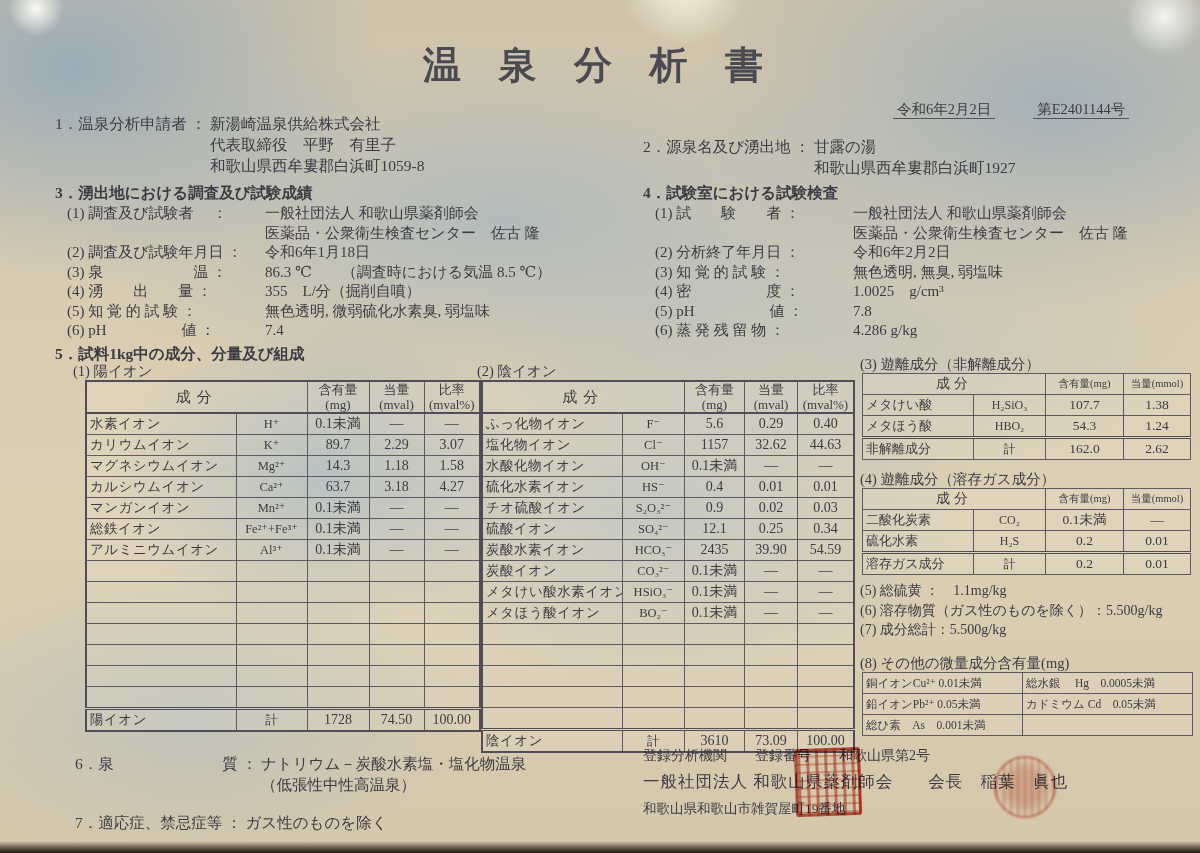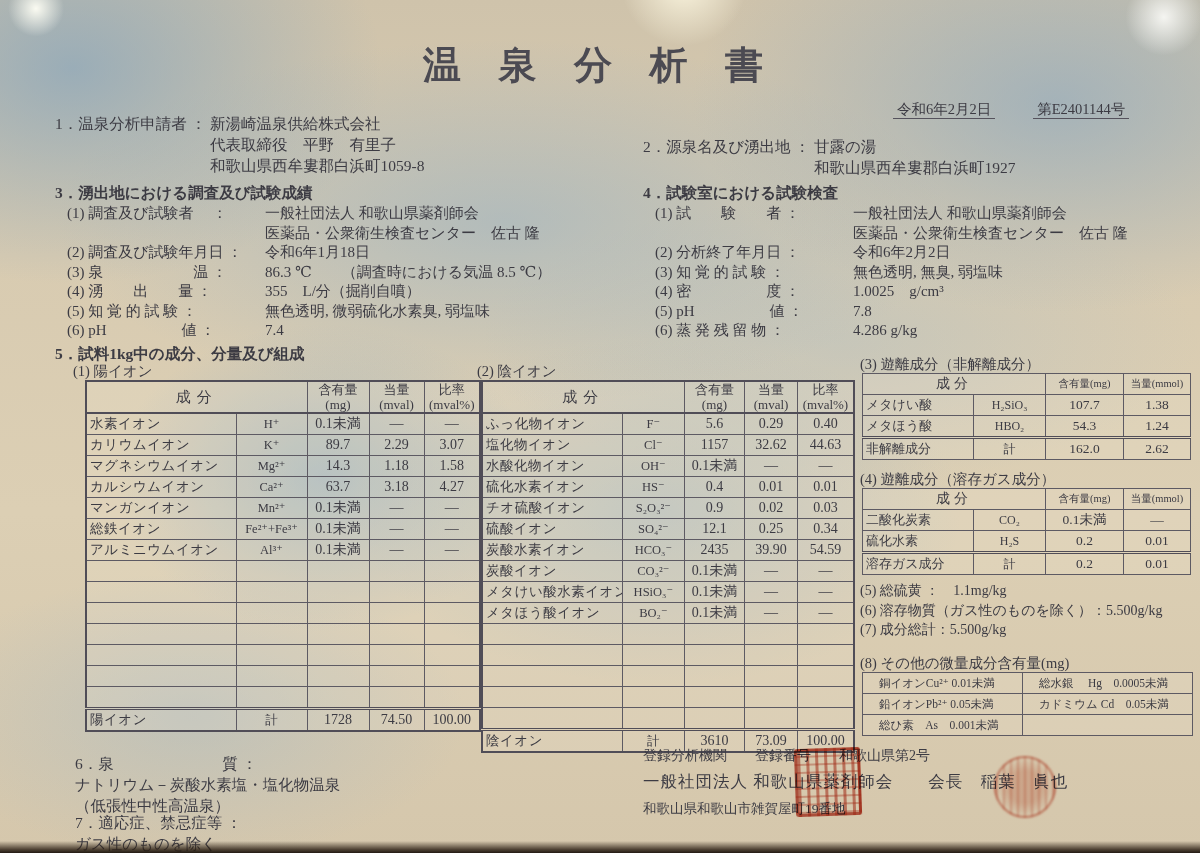--- a/index.html
+++ b/index.html
@@ -63,24 +63,24 @@
   .minitable{width:100%;font-size:13px;border:1.8px solid #504d57;}
   .minitable th,.minitable td{border:1px solid #5d5a63;padding:0 3px;height:20px;white-space:nowrap;overflow:hidden;}
   .minitable thead th{font-weight:500;}
   .minitable thead .grp{font-size:14px;letter-spacing:4px;}
   .minitable thead .unit{font-size:10.5px;margin-top:21px;}
   .minitable td.t-name{text-align:left;}
   .minitable td.t-formula{text-align:center;font-size:12px;}
   .minitable td.t-num{text-align:center;font-size:13.5px;}
   .minitable tfoot{border-top:3px double #504d57;}
   .tracetable{width:100%;font-size:11.5px;border:1.8px solid #504d57;}
-  .tracetable td{border:1px solid #5d5a63;height:20px;padding:0 16px;white-space:nowrap;overflow:hidden;}
+  .tracetable td{border:1px solid #5d5a63;height:20px;padding:0 3px;white-space:nowrap;overflow:hidden;}
   .summary-block div{font-size:14px;line-height:19.5px;white-space:pre;}
   
-  .bottom-pair{display:flex;font-size:15.5px;line-height:21px;flex-direction:column;}
+  .bottom-pair{display:flex;font-size:15.5px;line-height:21px;}
   .bottom-pair .lbl{flex:none;white-space:pre;}
   .bottom-pair .val{white-space:pre-line;}
   .reg-line1{font-size:14px;white-space:pre;}
   .reg-line2{font-size:16.5px;white-space:pre;letter-spacing:1px;}
   .reg-line3{font-size:13.5px;white-space:pre;}
   
   .seal-square{
     left:795px;top:748px;width:60px;height:62px;
     border:3px solid rgba(185,48,28,.75);border-radius:3px;
     transform:rotate(-2deg);

